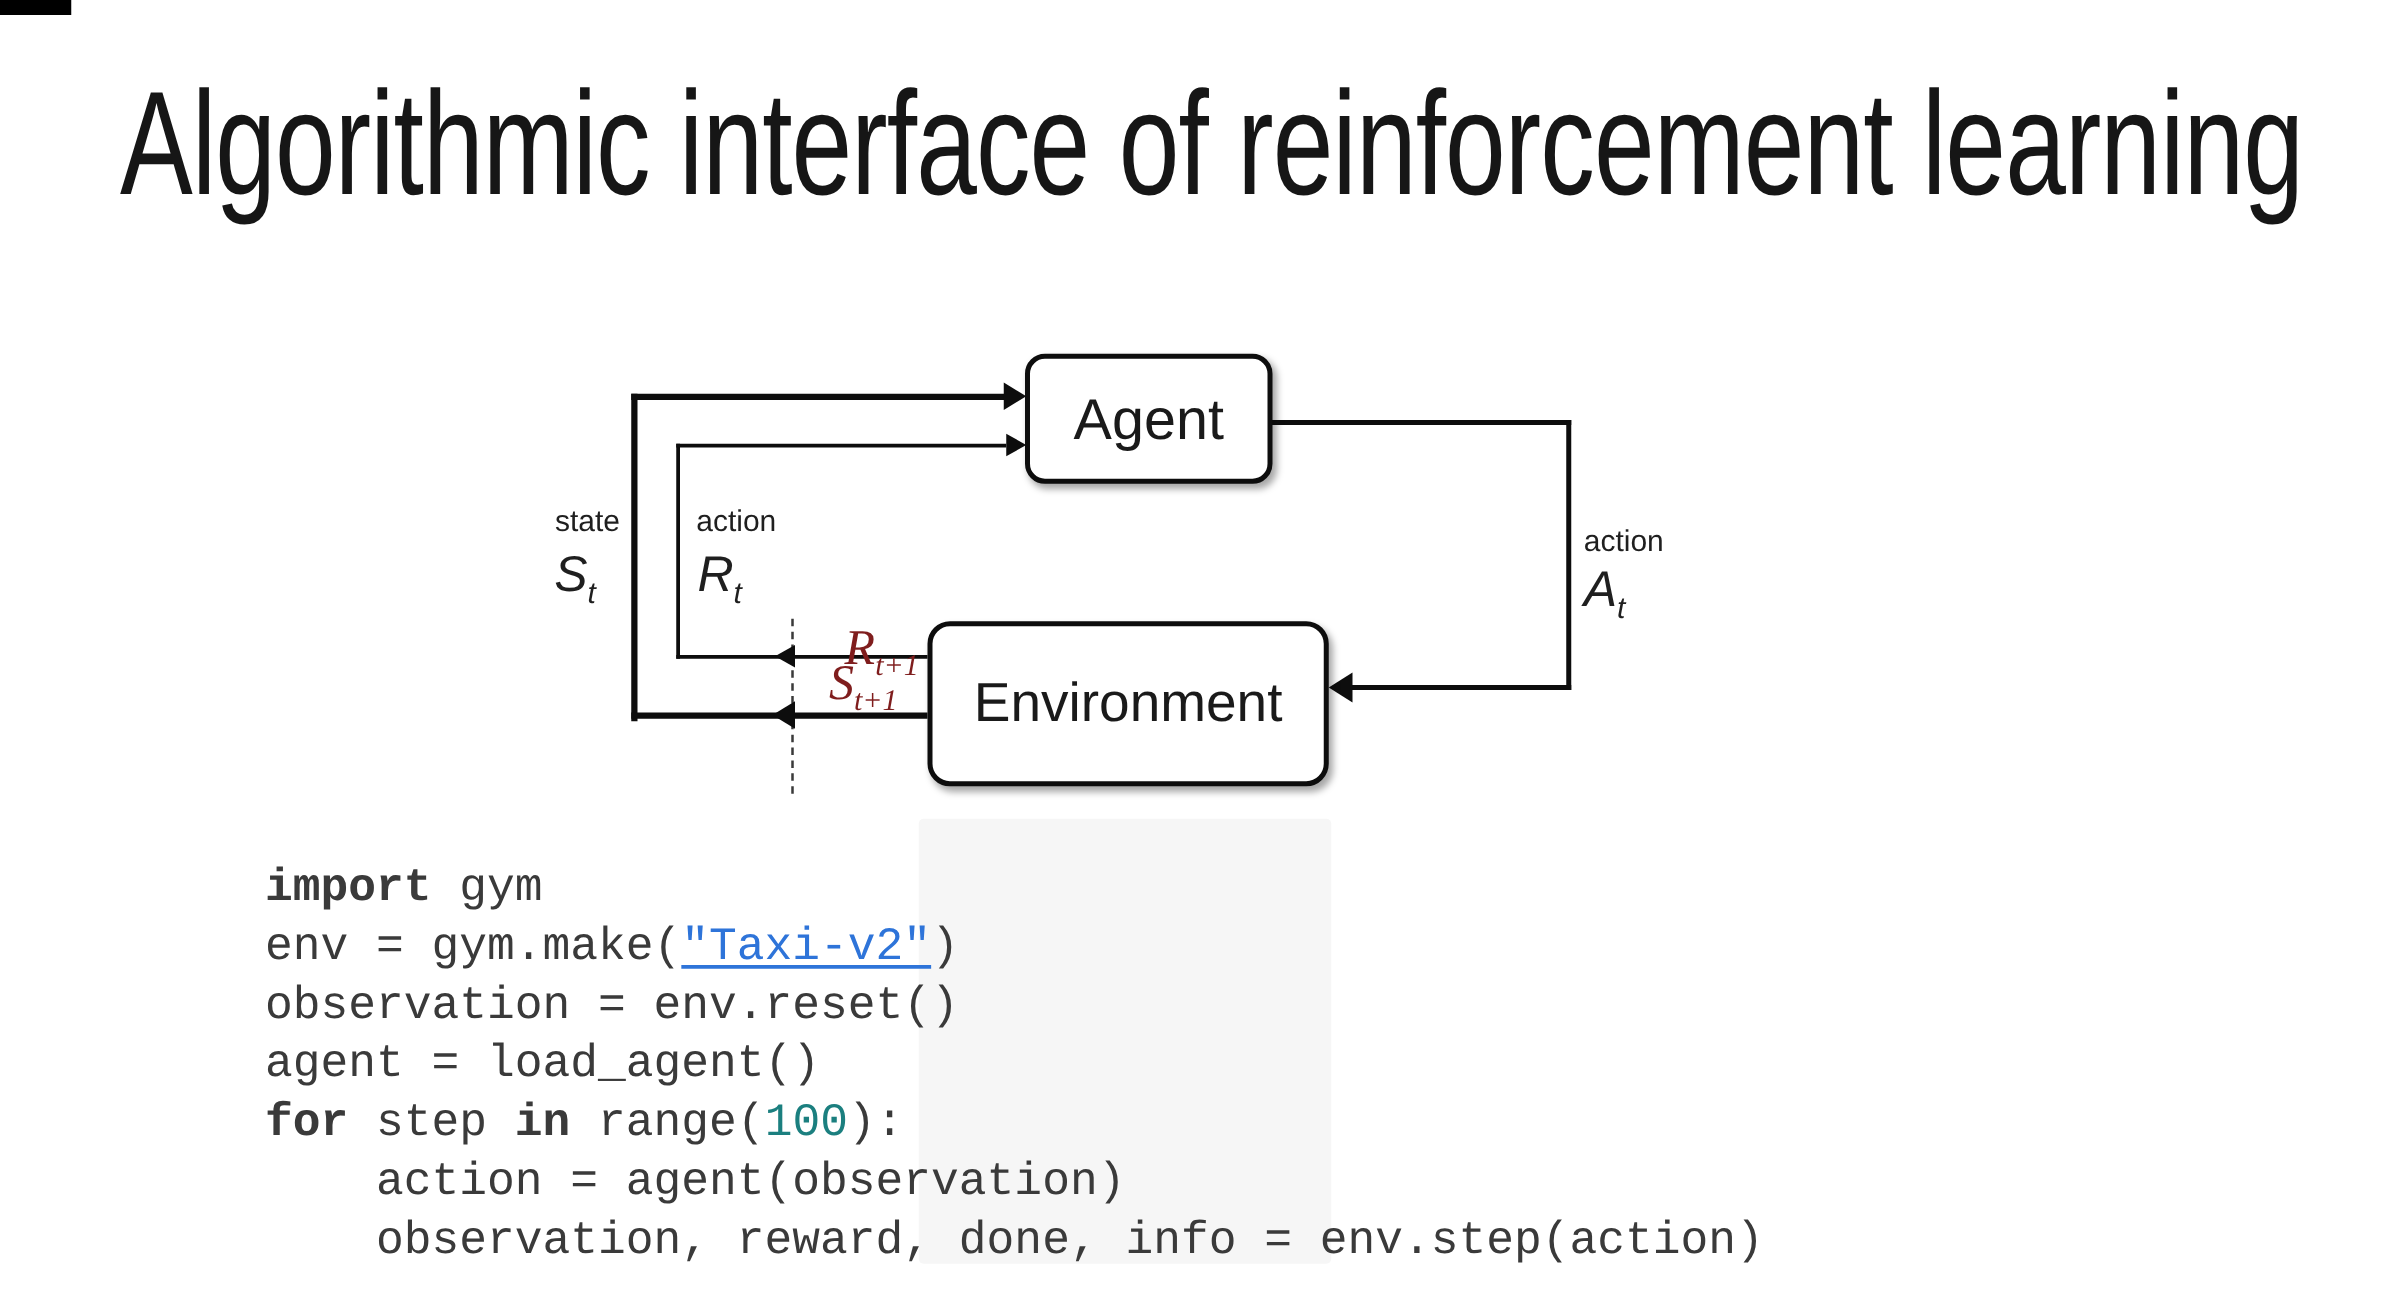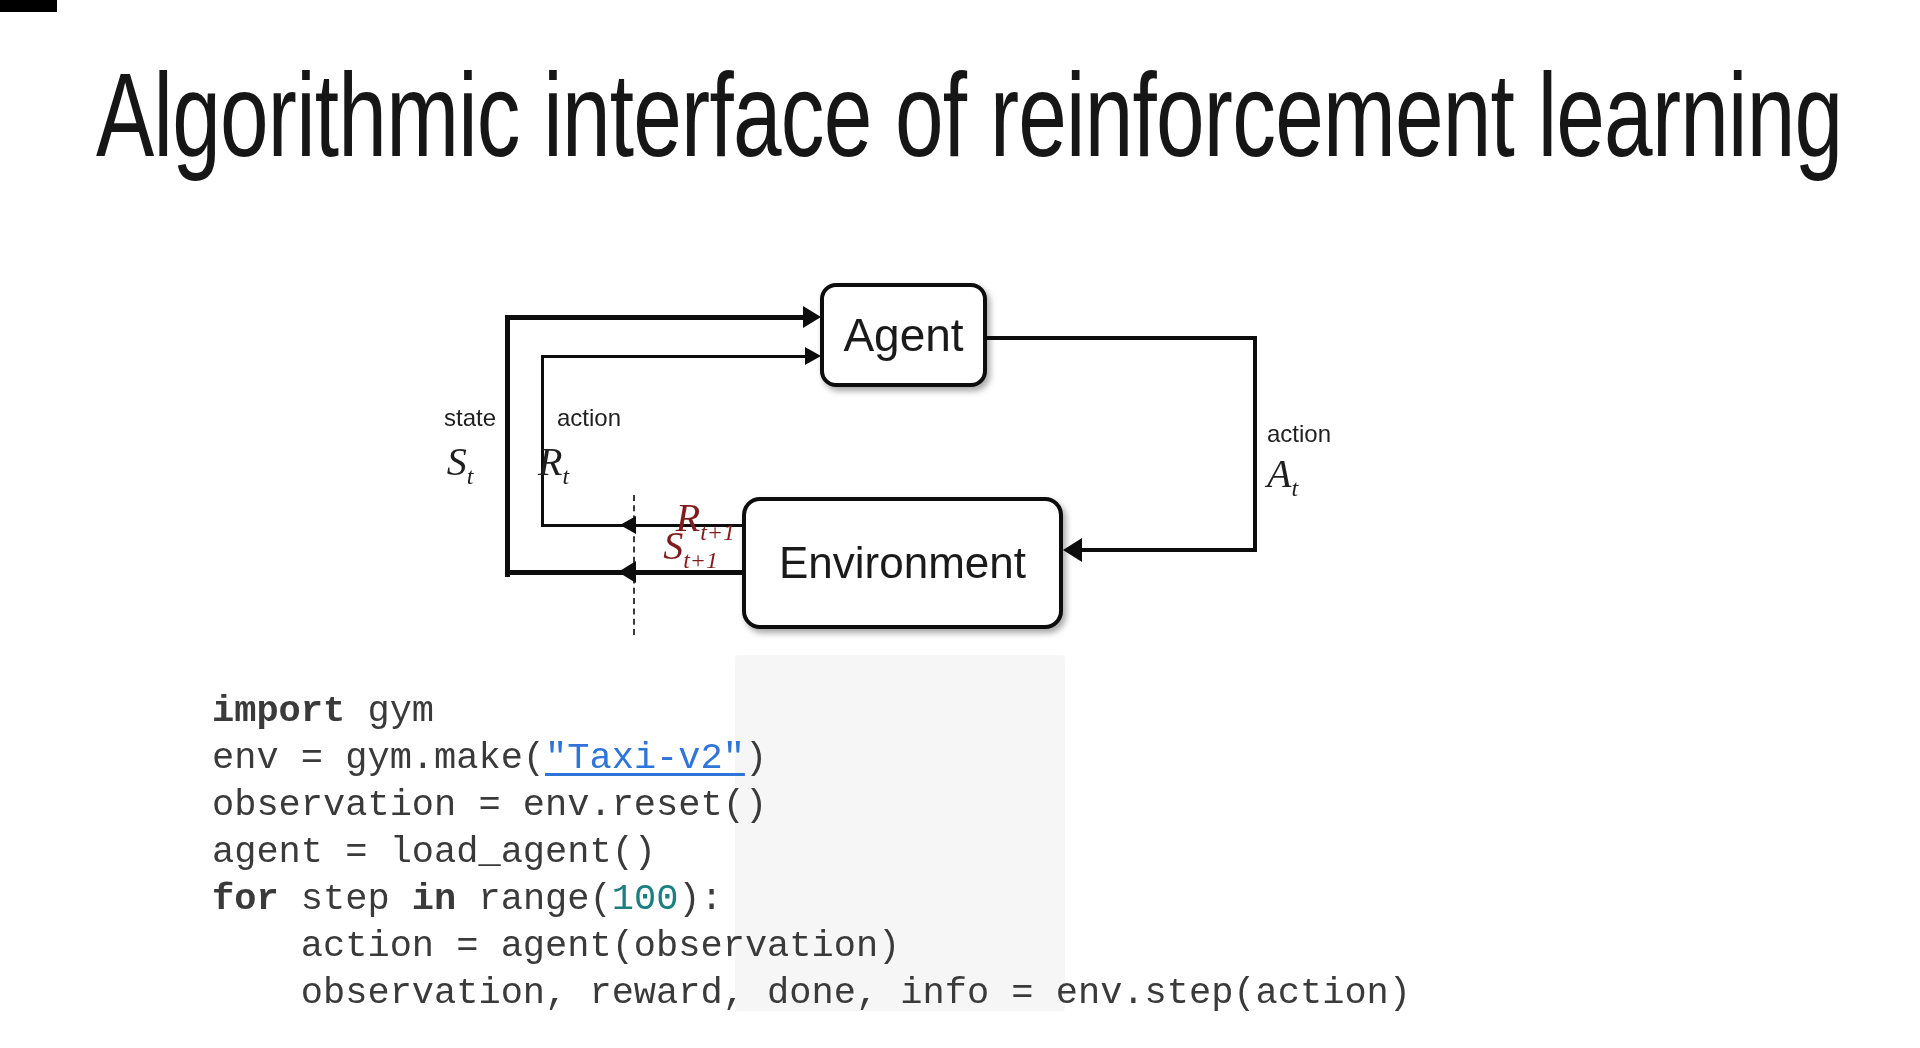--- a/index.html
+++ b/index.html
@@ -20,36 +20,36 @@
   
   .corner-mark{left:0;top:0;width:57px;height:12px;background:#000;filter:blur(0.6px);}
 
   
   .dbox{
     background:#fff;border:4px solid #0d0d0d;border-radius:16px;
     display:flex;align-items:center;justify-content:center;
     box-shadow:3px 4px 6px rgba(0,0,0,0.35);
     color:#1a1a1a;box-sizing:border-box;z-index:3;
   }
-  .agent-box{left:820px;top:283px;width:167px;height:104px;font-size:46px;align-items:center;}
+  .agent-box{left:820px;top:283px;width:198px;height:104px;font-size:46px;align-items:center;}
   .env-box{left:742px;top:497px;width:321px;height:132px;border-radius:18px;font-size:44px;}
 
   
   .dline{background:#0d0d0d;z-index:1;}
   .arrow{width:0;height:0;z-index:2;}
   .arrow-right{border-top:11px solid transparent;border-bottom:11px solid transparent;border-left:18px solid #0d0d0d;}
   .arrow-right.thin{border-top:9px solid transparent;border-bottom:9px solid transparent;border-left:16px solid #0d0d0d;}
   .arrow-left{border-top:12px solid transparent;border-bottom:12px solid transparent;border-right:19px solid #0d0d0d;}
   .arrow-left.mid{border-top:11px solid transparent;border-bottom:11px solid transparent;border-right:18px solid #0d0d0d;}
   .arrow-left.thin{border-top:9px solid transparent;border-bottom:9px solid transparent;border-right:16px solid #0d0d0d;}
   .dashed-line{left:633px;top:495px;height:140px;width:0;border-left:2px dashed #3a3a3a;z-index:1;}
 
   
   .dlabel{font-size:24px;color:#1f1f1f;z-index:4;white-space:nowrap;}
-  .dsym{font-family:Liberation Serif, serif;font-style:italic;font-size:40px;color:#1f1f1f;z-index:4;white-space:nowrap;}
+  .dsym{font-family:Liberation Sans, sans-serif;font-style:italic;font-size:40px;color:#1f1f1f;z-index:4;white-space:nowrap;}
   .dsym sub,.dsym-sm sub{font-size:0.6em;font-style:italic;}
   .dsym-sm{font-family:"Liberation Serif",serif;font-style:italic;font-size:40px;color:#7f1d1d;z-index:4;white-space:nowrap;}
   .ta-r{text-align:right;}
   .ta-c{text-align:center;}
 
   
   .code-backdrop{left:735px;top:655px;width:330px;height:356px;background:#f6f6f6;border-radius:4px;z-index:0;}
   .code-block{
     left:212px;top:688px;z-index:5;
     font-family:Liberation Mono, monospace;
@@ -95,21 +95,21 @@
     <span>Agent</span>
   </div>
   <div class="abs dbox env-box">
     <span>Environment</span>
   </div>
 
   <div class="abs dlabel ta-r" style="left:396px;top:404px;width:100px;">state</div>
   <div class="abs dsym ta-c" style="left:408px;top:438px;width:104px;"><span>S</span><sub>t</sub></div>
 
   <div class="abs dlabel" style="left:557px;top:404px;">action</div>
-  <div class="abs dsym" style="left:538px;top:438px;"><span>R</span><sub>t</sub></div>
+  <div class="abs dsym" style="left:558px;top:438px;"><span>R</span><sub>t</sub></div>
 
   <div class="abs dlabel" style="left:1267px;top:420px;">action</div>
   <div class="abs dsym" style="left:1267px;top:450px;"><span>A</span><sub>t</sub></div>
 
   <div class="abs dsym-sm ta-r" style="left:630px;top:494px;width:105px;"><span>R</span><sub>t+1</sub></div>
   <div class="abs dsym-sm ta-r" style="left:613px;top:522px;width:105px;"><span>S</span><sub>t+1</sub></div>
 
 </div>
 
 <div class="abs code-backdrop"></div>

